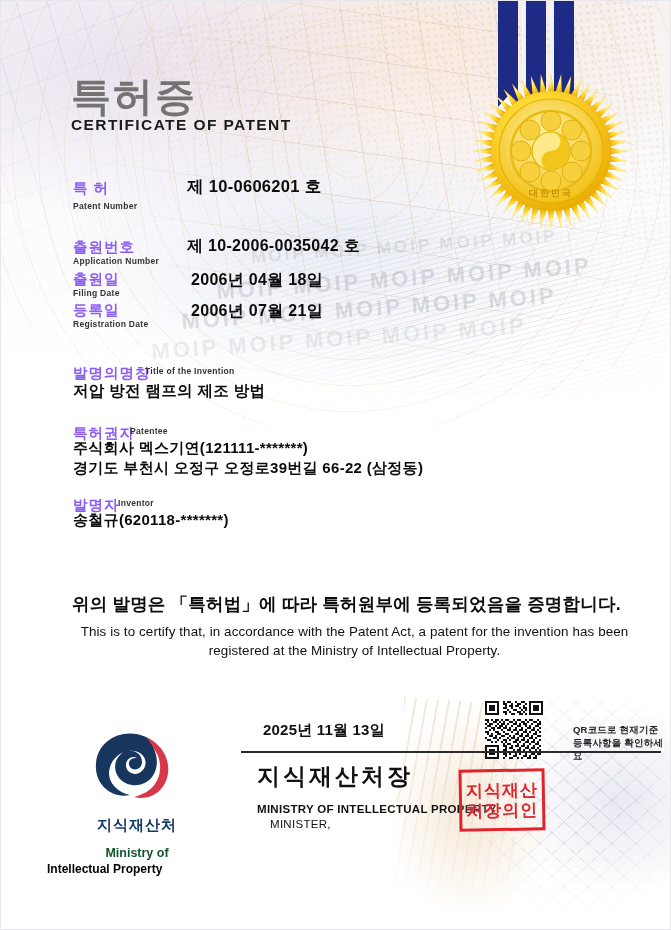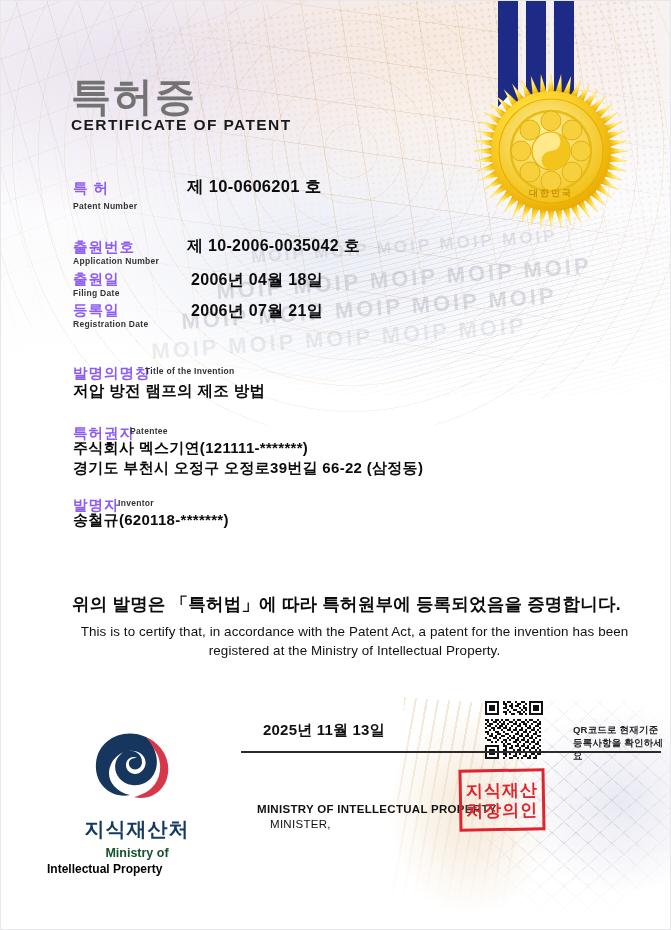--- a/index.html
+++ b/index.html
@@ -226,21 +226,21 @@
   .qr-wrap{position:absolute;left:484px;top:700px;}
   .qr-note{
     position:absolute;left:556px;top:722px;
     font-size:9.5px;font-weight:bold;color:#222;line-height:13px;letter-spacing:.2px;margin-left:16px;
   }
 
   
   .emblem{position:absolute;left:83px;top:728px;width:100px;height:82px;}
   .emb-ko{
     position:absolute;left:66px;top:815px;width:140px;text-align:center;
-    font-size:20px;font-weight:bold;color:#123a63;letter-spacing:1px;
+    font-size:15px;font-weight:bold;color:#123a63;letter-spacing:1px;
   }
   .emb-en1{
     position:absolute;left:66px;top:845px;width:140px;text-align:center;
     font-size:12.5px;font-weight:bold;color:#14532d;
   }
   .emb-en2{
     position:absolute;left:46px;top:861px;width:180px;
     font-size:12px;font-weight:bold;color:#000000;
   }
 </style>
@@ -599,20 +599,21 @@
         <rect x="24" y="28" width="2" height="1"></rect>
     </g>
   </svg>
   <div class="qr-note">
     <div>QR코드로 현재기준</div>
     <div>등록사항을 확인하세요</div>
   </div>
 
   <div class="sign-date">2025년 11월 13일</div>
   <div class="sign-rule"></div>
+  <div class="sign-ko">지식재산처장</div>
   <div class="sign-en1">MINISTER,</div>
   <div class="sign-en2">MINISTRY OF INTELLECTUAL PROPERTY</div>
 
   <div class="seal">
     <span>지식재산</span>
     <span>처장의인</span>
   </div>
 
   <svg class="emblem" viewBox="0 0 100 82">
     <path d="M62 8 C 40 -2, 14 10, 12 34 C 10 56, 28 70, 46 66 C 30 62, 22 50, 26 38 C 30 24, 46 18, 56 24 C 62 28, 64 36, 58 42 C 52 48, 42 44, 42 36 C 42 30, 48 26, 53 29 C 46 28, 43 34, 46 38 C 50 43, 58 40, 58 33 C 58 22, 44 18, 36 26 C 26 36, 32 54, 48 56 C 66 58, 76 42, 72 26 C 70 18, 67 12, 62 8 Z" fill="#17365d"></path>

